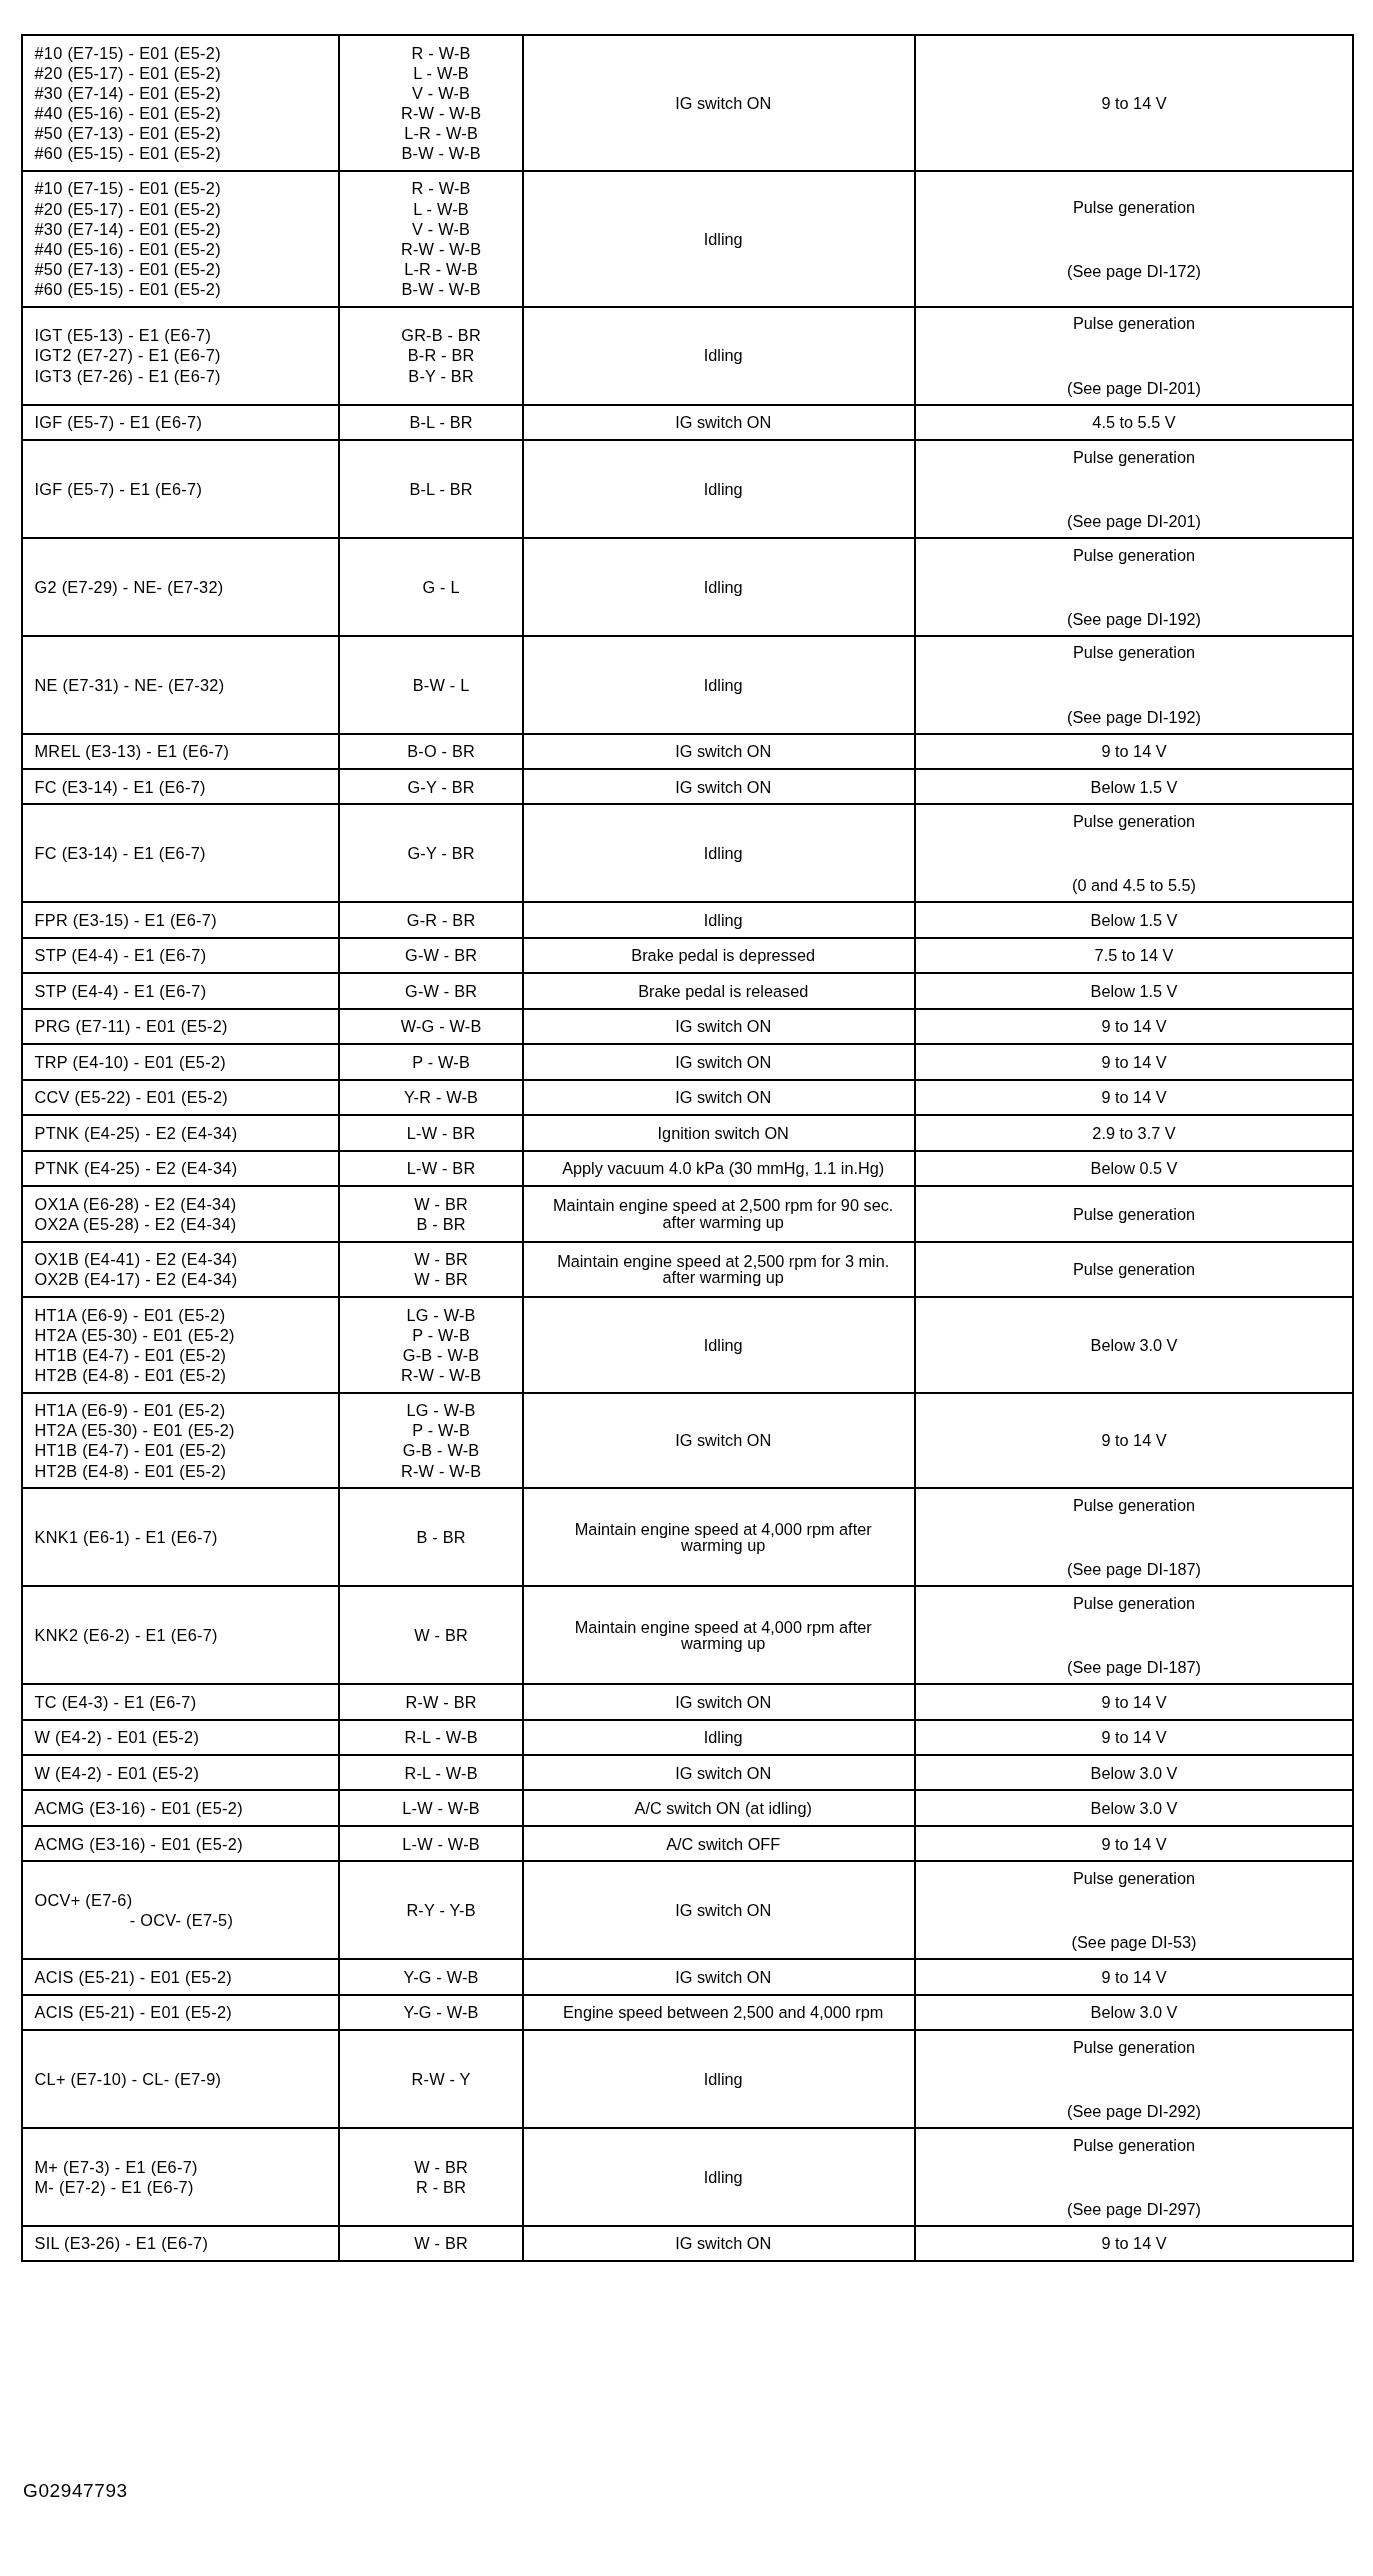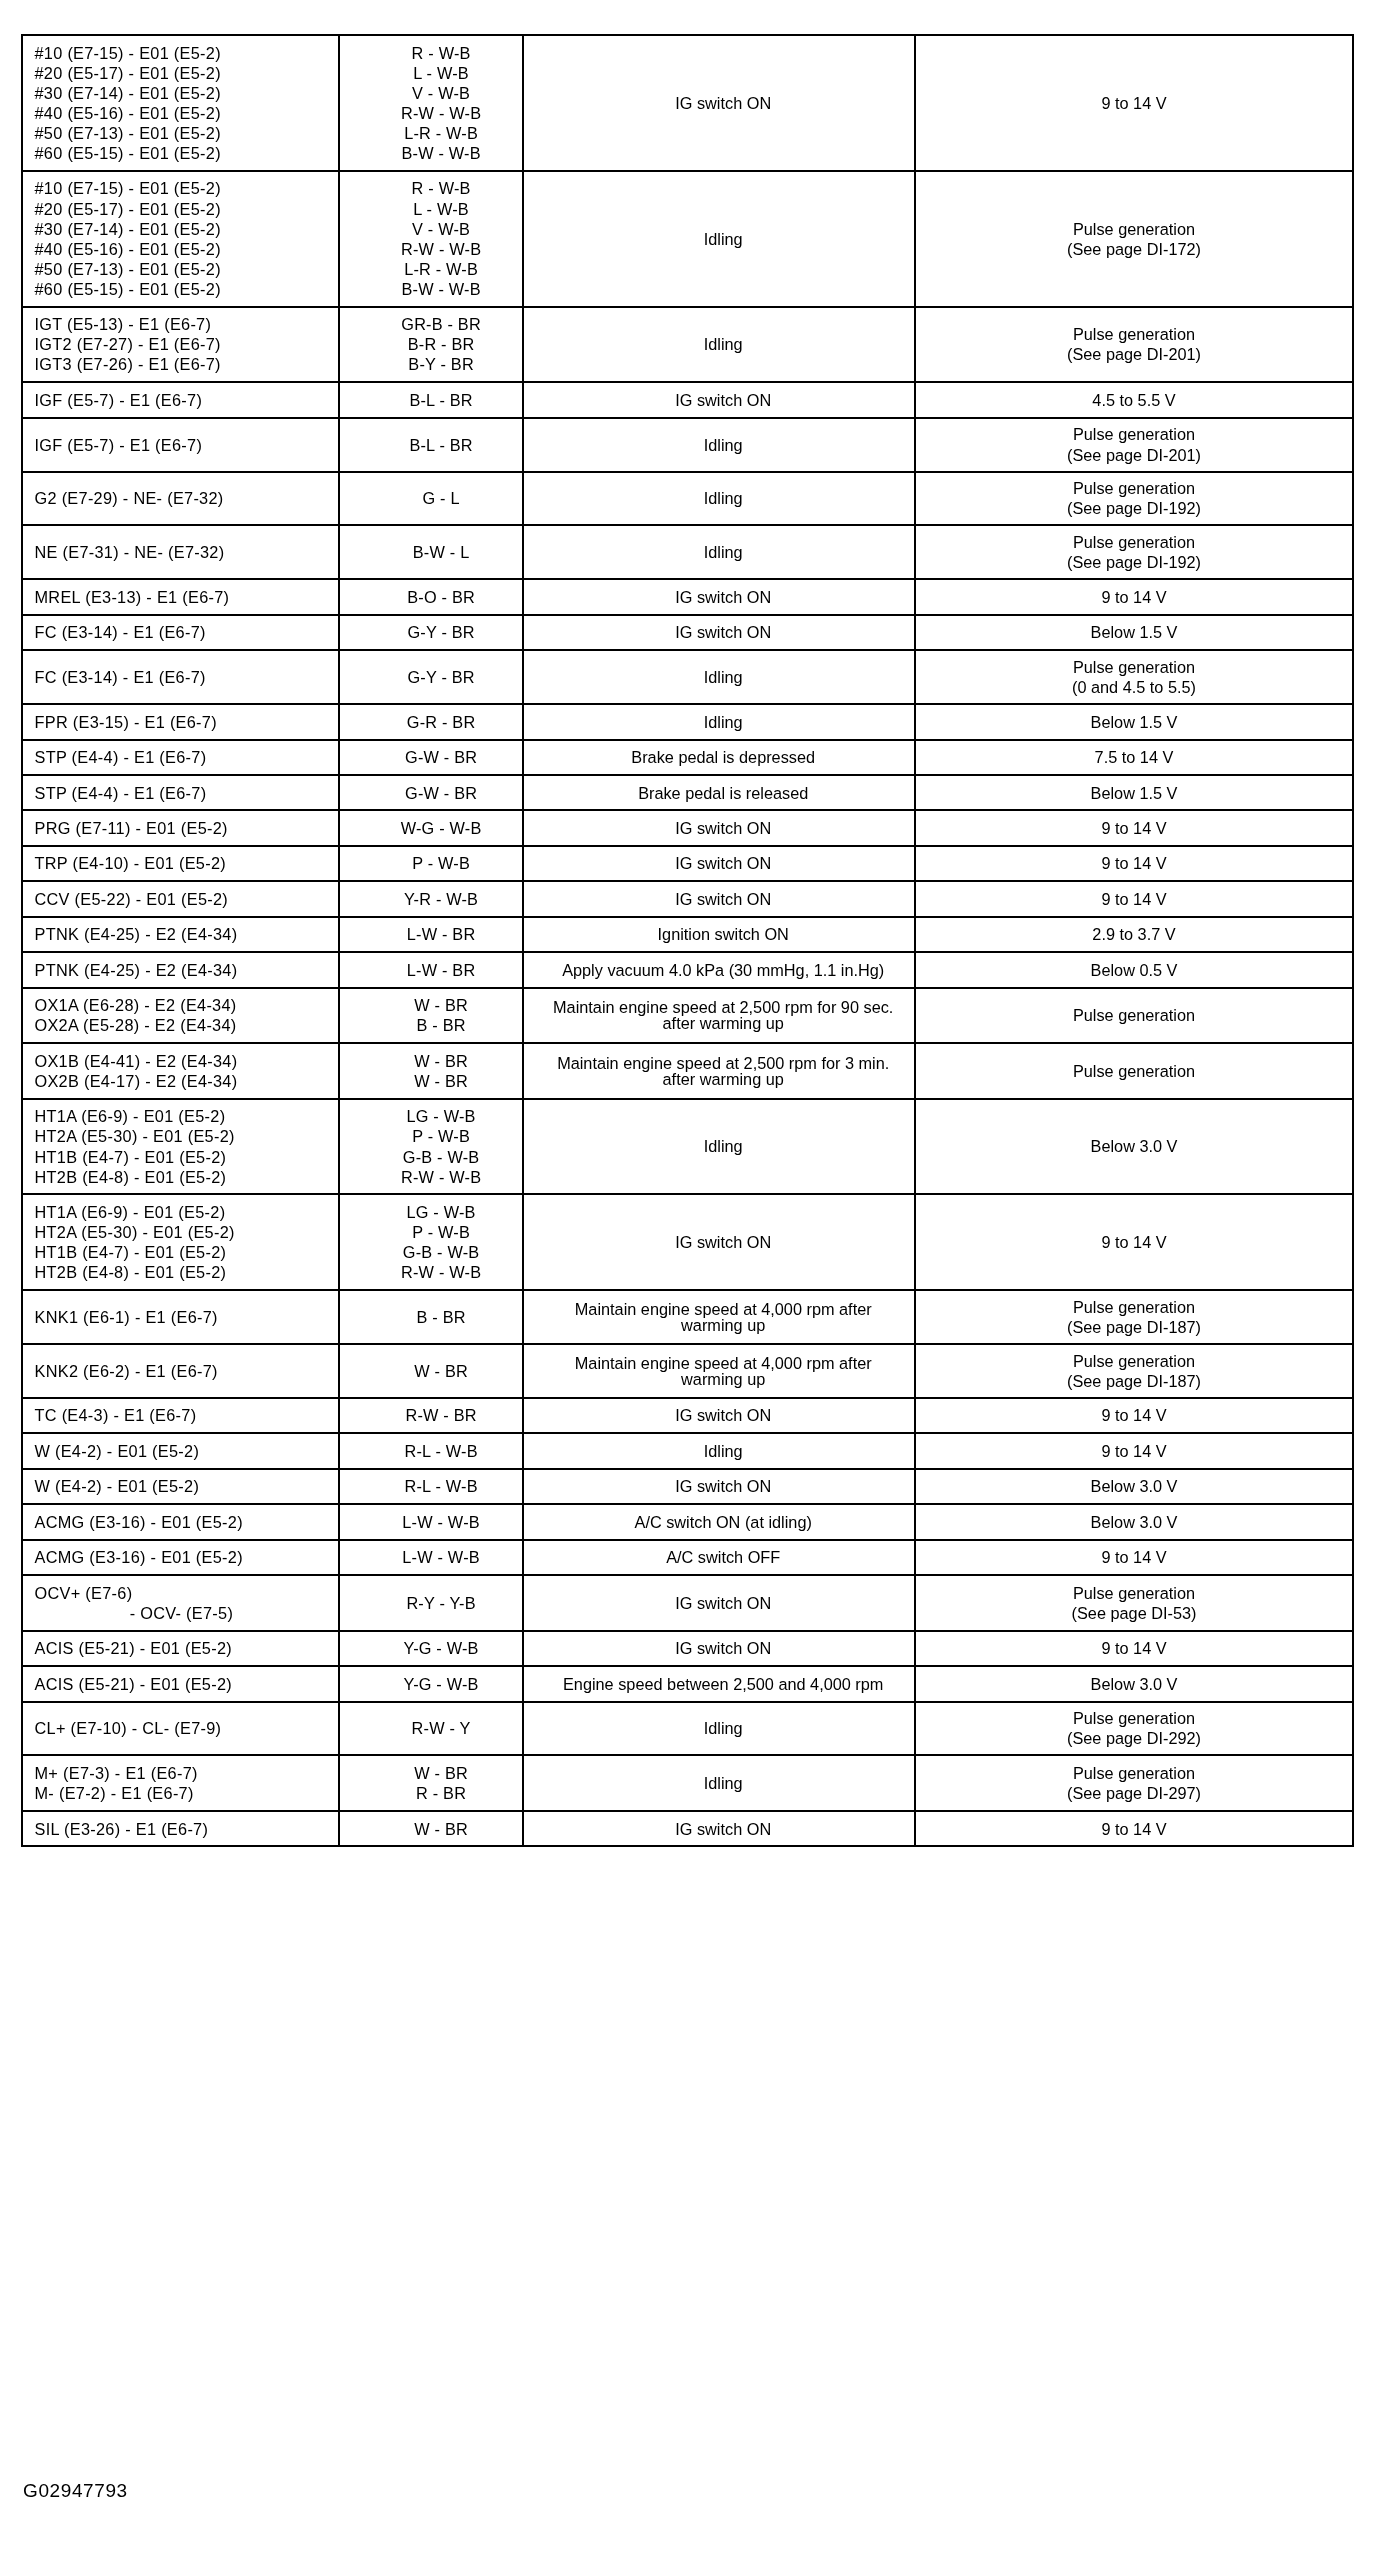--- a/index.html
+++ b/index.html
@@ -61,21 +61,21 @@
     display: block;
     white-space: nowrap;
     margin: 0;
     padding: 1.9px 0;
     letter-spacing: 0.2px;
   }
   .col-term .line { letter-spacing: 0.3px; }
   .line.right { text-align: center; }
 
   .spec-line { display: block; white-space: nowrap; padding: 1px 0; }
-  .spec-line.sub { padding-top: 2.9px; }
+  .spec-line.sub { padding-top: 2.9px; margin-top: 44px; }
 
   
   .scan {
     -webkit-font-smoothing: none;
     text-rendering: optimizeSpeed;
   }
 
   .footer-code {
     position: absolute;
     left: 23px;

